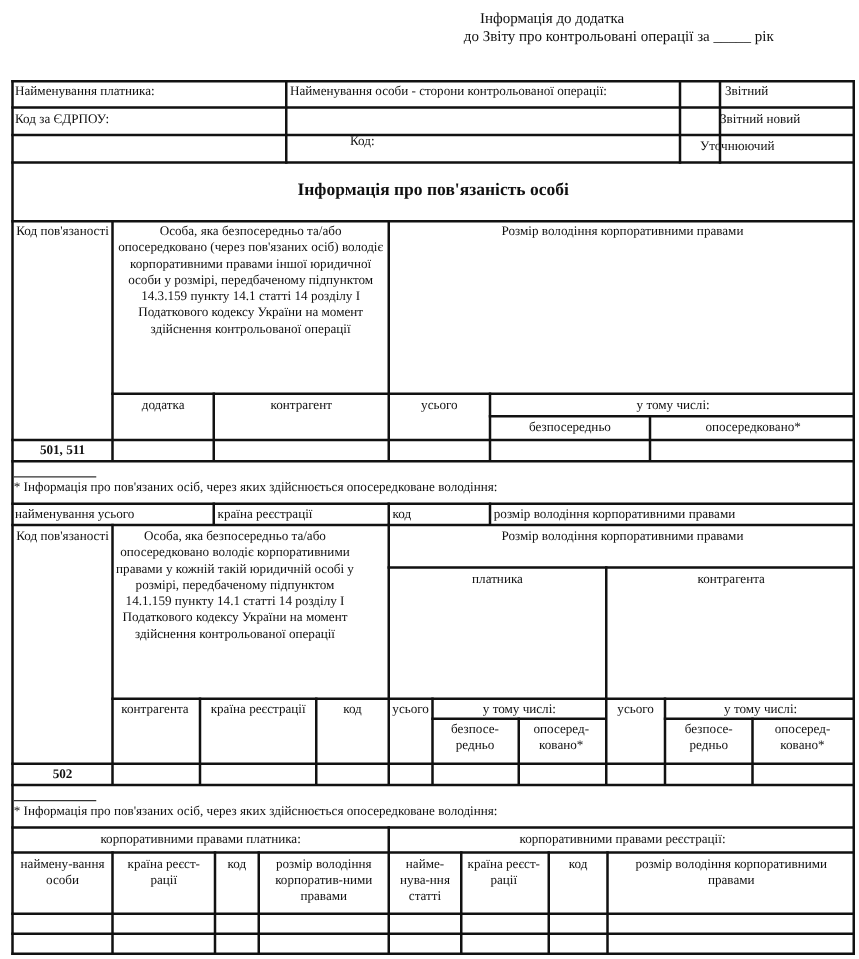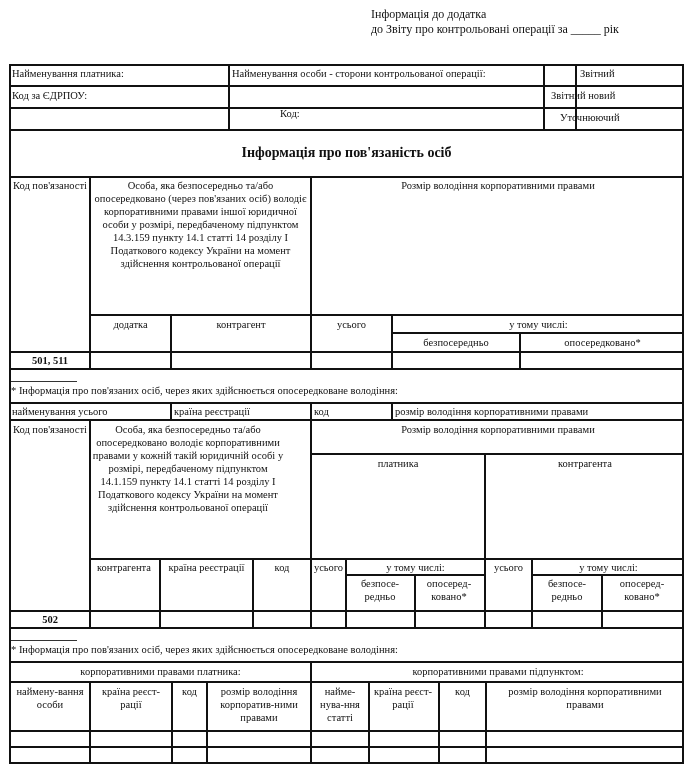--- a/index.html
+++ b/index.html
@@ -11,21 +11,21 @@
   .t { position:absolute; font-size:10.5px; line-height:13px; white-space:nowrap; }
   .c { text-align:center; }
   .wrap { white-space:normal; }
   .hdr { font-size:12px; line-height:15px; }
   .title { font-size:14px; font-weight:bold; }
   .b { font-weight:bold; }
 </style>
 </head>
 <body>
 
-<div class="t hdr" style="left:371px;top:7px;">Інформація до додатка</div>
+<div class="t hdr" style="left:384px;top:7px;">Інформація до додатка</div>
 <div class="t hdr" style="left:371px;top:22px;">до Звіту про контрольовані операції за _____ рік</div>
 
 <div>
 
   <div class="hl" style="left:9px;top:64px;width:675px;"></div>
   <div class="hl" style="left:9px;top:85px;width:675px;"></div>
   <div class="hl" style="left:9px;top:107px;width:675px;"></div>
   <div class="hl" style="left:9px;top:129px;width:675px;"></div>
 
   <div class="vl" style="left:9px;top:64px;height:700px;"></div>
@@ -37,30 +37,30 @@
   <div class="t" style="left:12px;top:67px;">Найменування платника:</div>
   <div class="t" style="left:232px;top:67px;">Найменування особи - сторони контрольованої операції:</div>
   <div class="t" style="left:12px;top:89px;">Код за ЄДРПОУ:</div>
   <div class="t" style="left:232px;top:107px;margin-left:48px;">Код:</div>
 
   <div class="abs" style="left:545px;top:66px;width:30px;height:19px;"></div>
   <div class="abs" style="left:545px;top:87px;width:30px;height:20px;"></div>
   <div class="abs" style="left:545px;top:109px;width:30px;height:20px;"></div>
 
   <div class="t" style="left:580px;top:67px;">Звітний</div>
-  <div class="t" style="left:551px;top:89px;">Звітний новий</div>
+  <div class="t" style="left:576px;top:89px;">Звітний новий</div>
   <div class="t" style="left:560px;top:111px;">Уточнюючий</div>
 
   <div class="abs" style="left:11px;top:66px;width:217px;height:19px;"></div>
   <div class="abs" style="left:230px;top:66px;width:313px;height:19px;"></div>
   <div class="abs" style="left:11px;top:87px;width:217px;height:20px;"></div>
   <div class="abs" style="left:230px;top:87px;width:313px;height:20px;"></div>
 </div>
 
-<div class="t title c" style="left:9px;width:675px;top:146px;">Інформація про пов'язаність осіб</div>
+<div class="t title c" style="left:9px;width:675px;top:146px;">Інформація про пов'язаність особі</div>
 <div class="hl" style="left:9px;top:176px;width:675px;"></div>
 
 <div>
   <div class="vl" style="left:89px;top:176px;height:193px;"></div>
   <div class="vl" style="left:310px;top:176px;height:193px;"></div>
   <div class="hl" style="left:89px;top:314px;width:595px;"></div>
   <div class="vl" style="left:170px;top:314px;height:55px;"></div>
   <div class="vl" style="left:391px;top:314px;height:55px;"></div>
   <div class="hl" style="left:391px;top:332px;width:293px;"></div>
   <div class="vl" style="left:519px;top:332px;height:37px;"></div>
@@ -158,21 +158,21 @@
   <div class="vl" style="left:171px;top:681px;height:83px;"></div>
   <div class="vl" style="left:206px;top:681px;height:83px;"></div>
   <div class="vl" style="left:368px;top:681px;height:83px;"></div>
   <div class="vl" style="left:438px;top:681px;height:83px;"></div>
   <div class="vl" style="left:485px;top:681px;height:83px;"></div>
   <div class="hl" style="left:9px;top:730px;width:675px;"></div>
   <div class="hl" style="left:9px;top:746px;width:675px;"></div>
   <div class="hl" style="left:9px;top:762px;width:675px;"></div>
 
   <div class="t c" style="left:11px;top:665px;width:299px;">корпоративними правами платника:</div>
-  <div class="t c" style="left:312px;top:665px;width:372px;">корпоративними правами підпунктом:</div>
+  <div class="t c" style="left:312px;top:665px;width:372px;">корпоративними правами реєстрації:</div>
 
   <div class="t c wrap" style="left:14px;top:685px;width:72px;">наймену-вання особи</div>
   <div class="t c wrap" style="left:96px;top:685px;width:70px;">країна реєст-рації</div>
   <div class="t c" style="left:173px;top:685px;width:33px;">код</div>
   <div class="t c wrap" style="left:214px;top:685px;width:90px;">розмір володіння корпоратив-ними правами</div>
   <div class="t c wrap" style="left:314px;top:685px;width:52px;">наймe-нува-ння статті</div>
   <div class="t c wrap" style="left:372px;top:685px;width:62px;">країна реєст-рації</div>
   <div class="t c" style="left:440px;top:685px;width:45px;">код</div>
   <div class="t c wrap" style="left:490px;top:685px;width:190px;">розмір володіння корпоративними правами</div>
 

